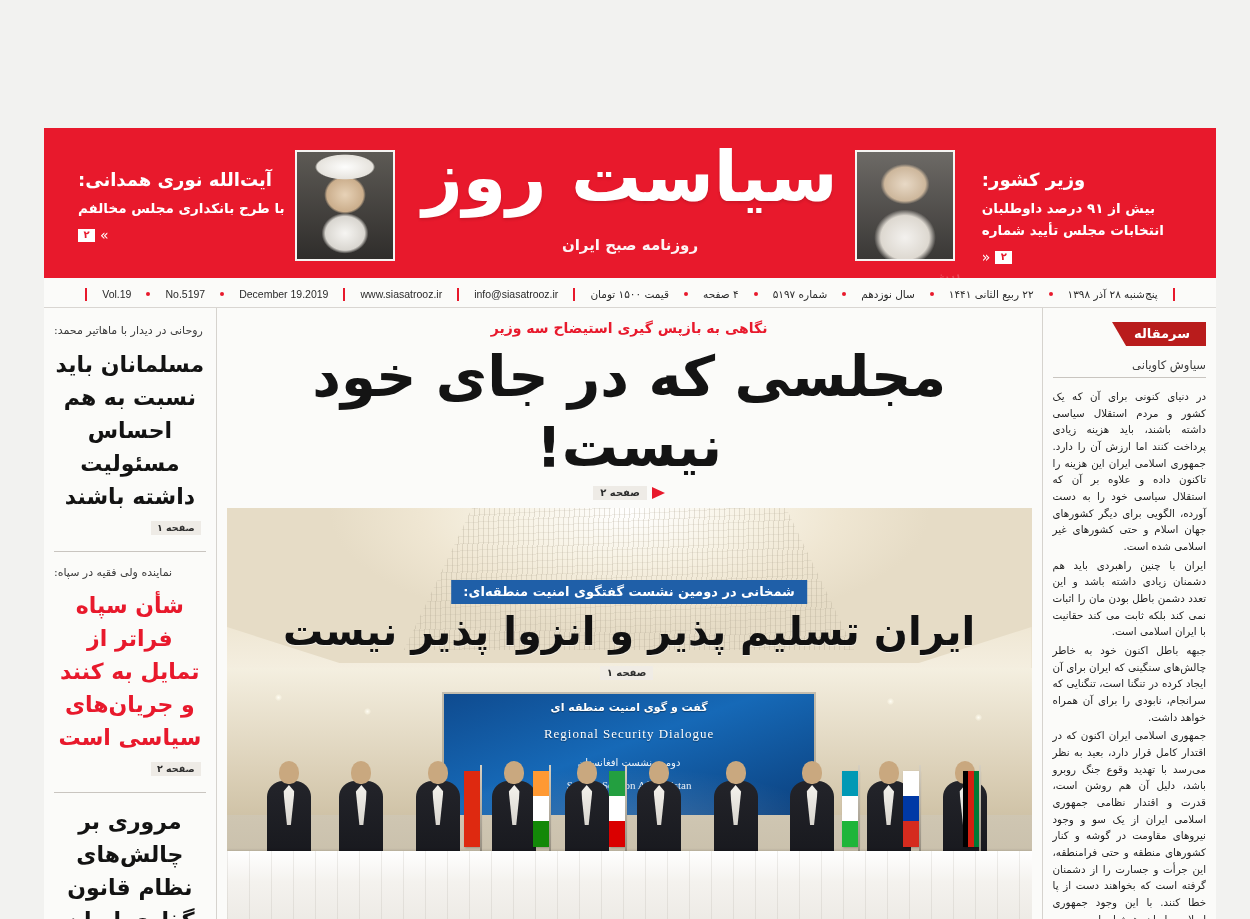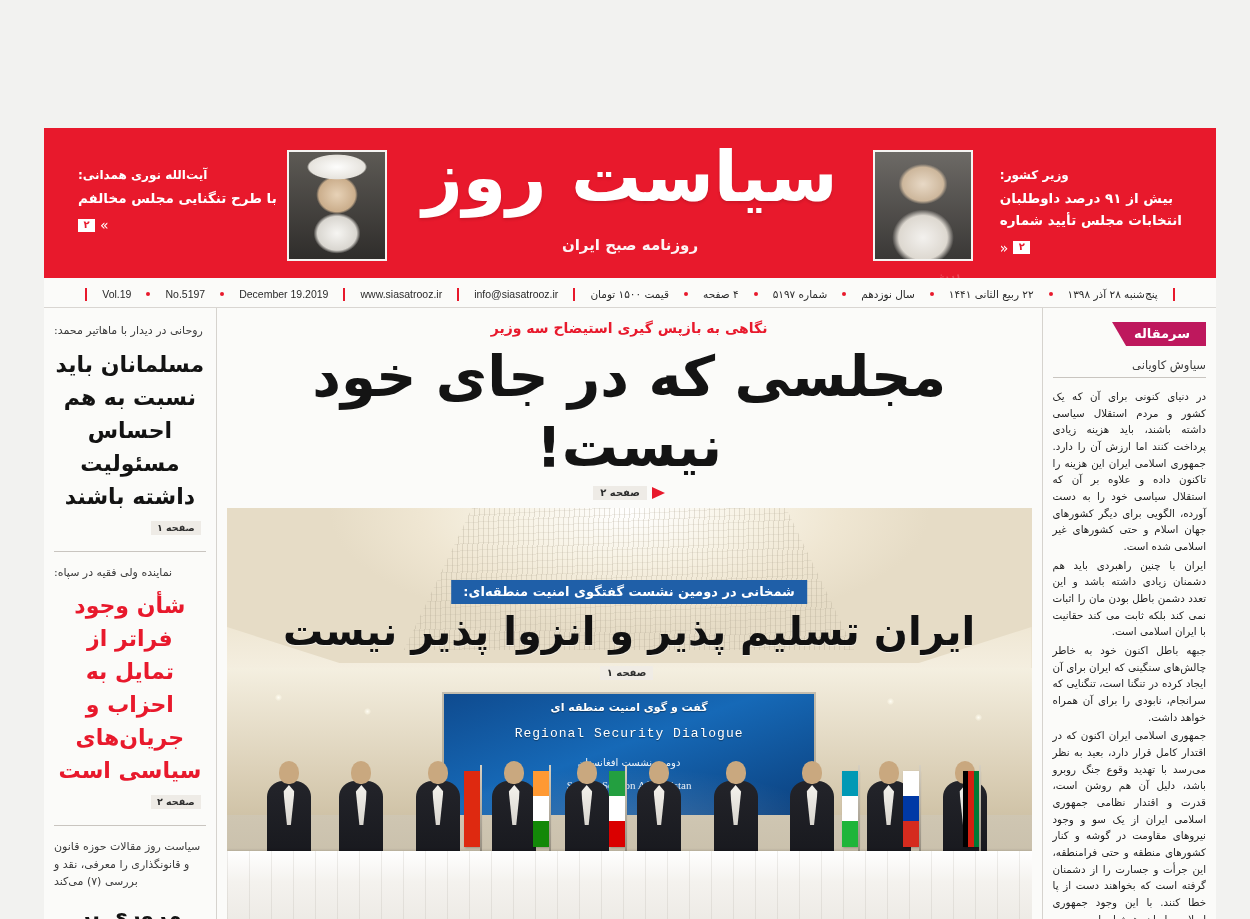--- a/index.html
+++ b/index.html
@@ -86,21 +86,21 @@
   .teaser {
     position: absolute;
     top: 22px;
     display: flex;
     align-items: flex-start;
     gap: 10px;
     color: #ffffff;
     direction: rtl;
   }
   .teaser-left  { left: 34px;  }
-  .teaser-right { right: 34px; gap: 27px; }
+  .teaser-right { right: 52px; gap: 27px; }
   .teaser-photo {
     width: 96px;
     height: 107px;
     border: 2px solid rgba(255,255,255,0.85);
     overflow: hidden;
     background: #b9b2a8;
     position: relative;
     flex: 0 0 auto;
   }
   .teaser-photo .face {
@@ -118,21 +118,21 @@
       radial-gradient(ellipse 30px 26px at 50% 76%, #f6f5f2 0%, #d9d6d0 65%, rgba(0,0,0,0) 78%),
       linear-gradient(#5d5a55, #2f2d2b);
   }
   .teaser-text {
     text-align: left;
     direction: rtl;
     padding-top: 16px;
     max-width: 210px;
   }
   .teaser-text .kicker {
-    font-size: 12px;
+    font-size: 18px;
     font-weight: bold;
     line-height: 1.6;
     margin-bottom: 2px;
     text-align: left;
   }
   .teaser-text .tline {
     font-size: 13.5px;
     font-weight: bold;
     line-height: 1.65;
     text-align: left;
@@ -226,21 +226,21 @@
 
   
   .edit-badge-row {
     position: relative;
     height: 26px;
     margin-bottom: 10px;
   }
   .edit-badge {
     position: absolute;
     right: 0; top: 0;
-    background: #be185d;
+    background: #b91c1c;
     color: #ffffff;
     font-size: 13px;
     font-weight: bold;
     padding: 4px 16px 5px 22px;
     clip-path: polygon(0 0, 100% 0, 100% 100%, 14px 100%);
     direction: rtl;
   }
   .edit-title {
     font-size: 19.5px;
     font-weight: bold;
@@ -361,21 +361,21 @@
   }
   .screen .sw {
     position: absolute; right: 4%; top: 6%; left: 4%;
     color: #ffffff; text-align: center;
     font-size: 11px; direction: rtl; font-weight: bold;
     text-shadow: 0 1px 1px rgba(0,0,0,0.4);
   }
   .screen .se {
     position: absolute; left: 4%; right: 4%; top: 26%;
     color: #ffffff; text-align: center;
-    font-size: 13px; font-family: Liberation Mono, monospace; letter-spacing: 1px;
+    font-size: 13px; font-family: Liberation Serif, serif; letter-spacing: 1px;
     text-shadow: 0 1px 1px rgba(0,0,0,0.4);
   }
   .screen .sw2 {
     position: absolute; left: 4%; right: 4%; top: 52%;
     color: #ffffff; text-align: center;
     font-size: 10px; direction: rtl;
     opacity: 0.92;
   }
   .screen .se2 {
     position: absolute; left: 4%; right: 4%; top: 70%;
@@ -518,21 +518,21 @@
     <div class="masthead-sub">روزنامه صبح ایران</div>
 
     <div class="watermark2">پیشخوان صبح</div>
 
     <div class="teaser teaser-left">
       <div class="teaser-photo cleric">
         <div class="face"></div>
       </div>
       <div class="teaser-text">
         <div class="kicker">آیت‌الله نوری همدانی:</div>
-        <div class="tline">با طرح تنگنایی مجلس مخالفم</div>
+        <div class="tline">با طرح بانکداری مجلس مخالفم</div>
         <div class="teaser-ref">
           <span class="pnum">۲</span>
           <span class="chev">«</span>
         </div>
       </div>
     </div>
 
     <div class="teaser teaser-right">
       <div class="teaser-text">
         <div class="kicker">وزیر کشور:</div>
@@ -671,29 +671,28 @@
         <div class="hl">مسلمانان باید نسبت به هم احساس مسئولیت داشته باشند</div>
         <div class="ref">
           <span class="tri"></span>
           <span class="lbl" style="font-size:9.5px;color:#2d2d2d;font-weight:bold;background:#eeebe6;padding:1px 6px 2px 6px;">صفحه ۱</span>
         </div>
       </div>
       <div class="divider"></div>
 
       <div class="brief red">
         <div class="kicker">نماینده ولی فقیه در سپاه:</div>
-        <div class="hl">شأن وجود فراتر از تمایل به احزاب و جریان‌های سیاسی است</div>
+        <div class="hl">شأن سپاه فراتر از تمایل به کنند و جریان‌های سیاسی است</div>
         <div class="ref">
           <span class="tri"></span>
           <span class="lbl" style="font-size:9.5px;color:#2d2d2d;font-weight:bold;background:#eeebe6;padding:1px 6px 2px 6px;">صفحه ۲</span>
         </div>
       </div>
       <div class="divider"></div>
 
       <div class="brief">
-        <div class="kicker">سیاست روز مقالات حوزه قانون و قانونگذاری را معرفی، نقد و بررسی (۷) می‌کند</div>
         <div class="hl">مروری بر چالش‌های نظام قانون گذاری ایران</div>
 
       </div>
 
     </div>
   </div>
 </div>
 
 </body></html>

